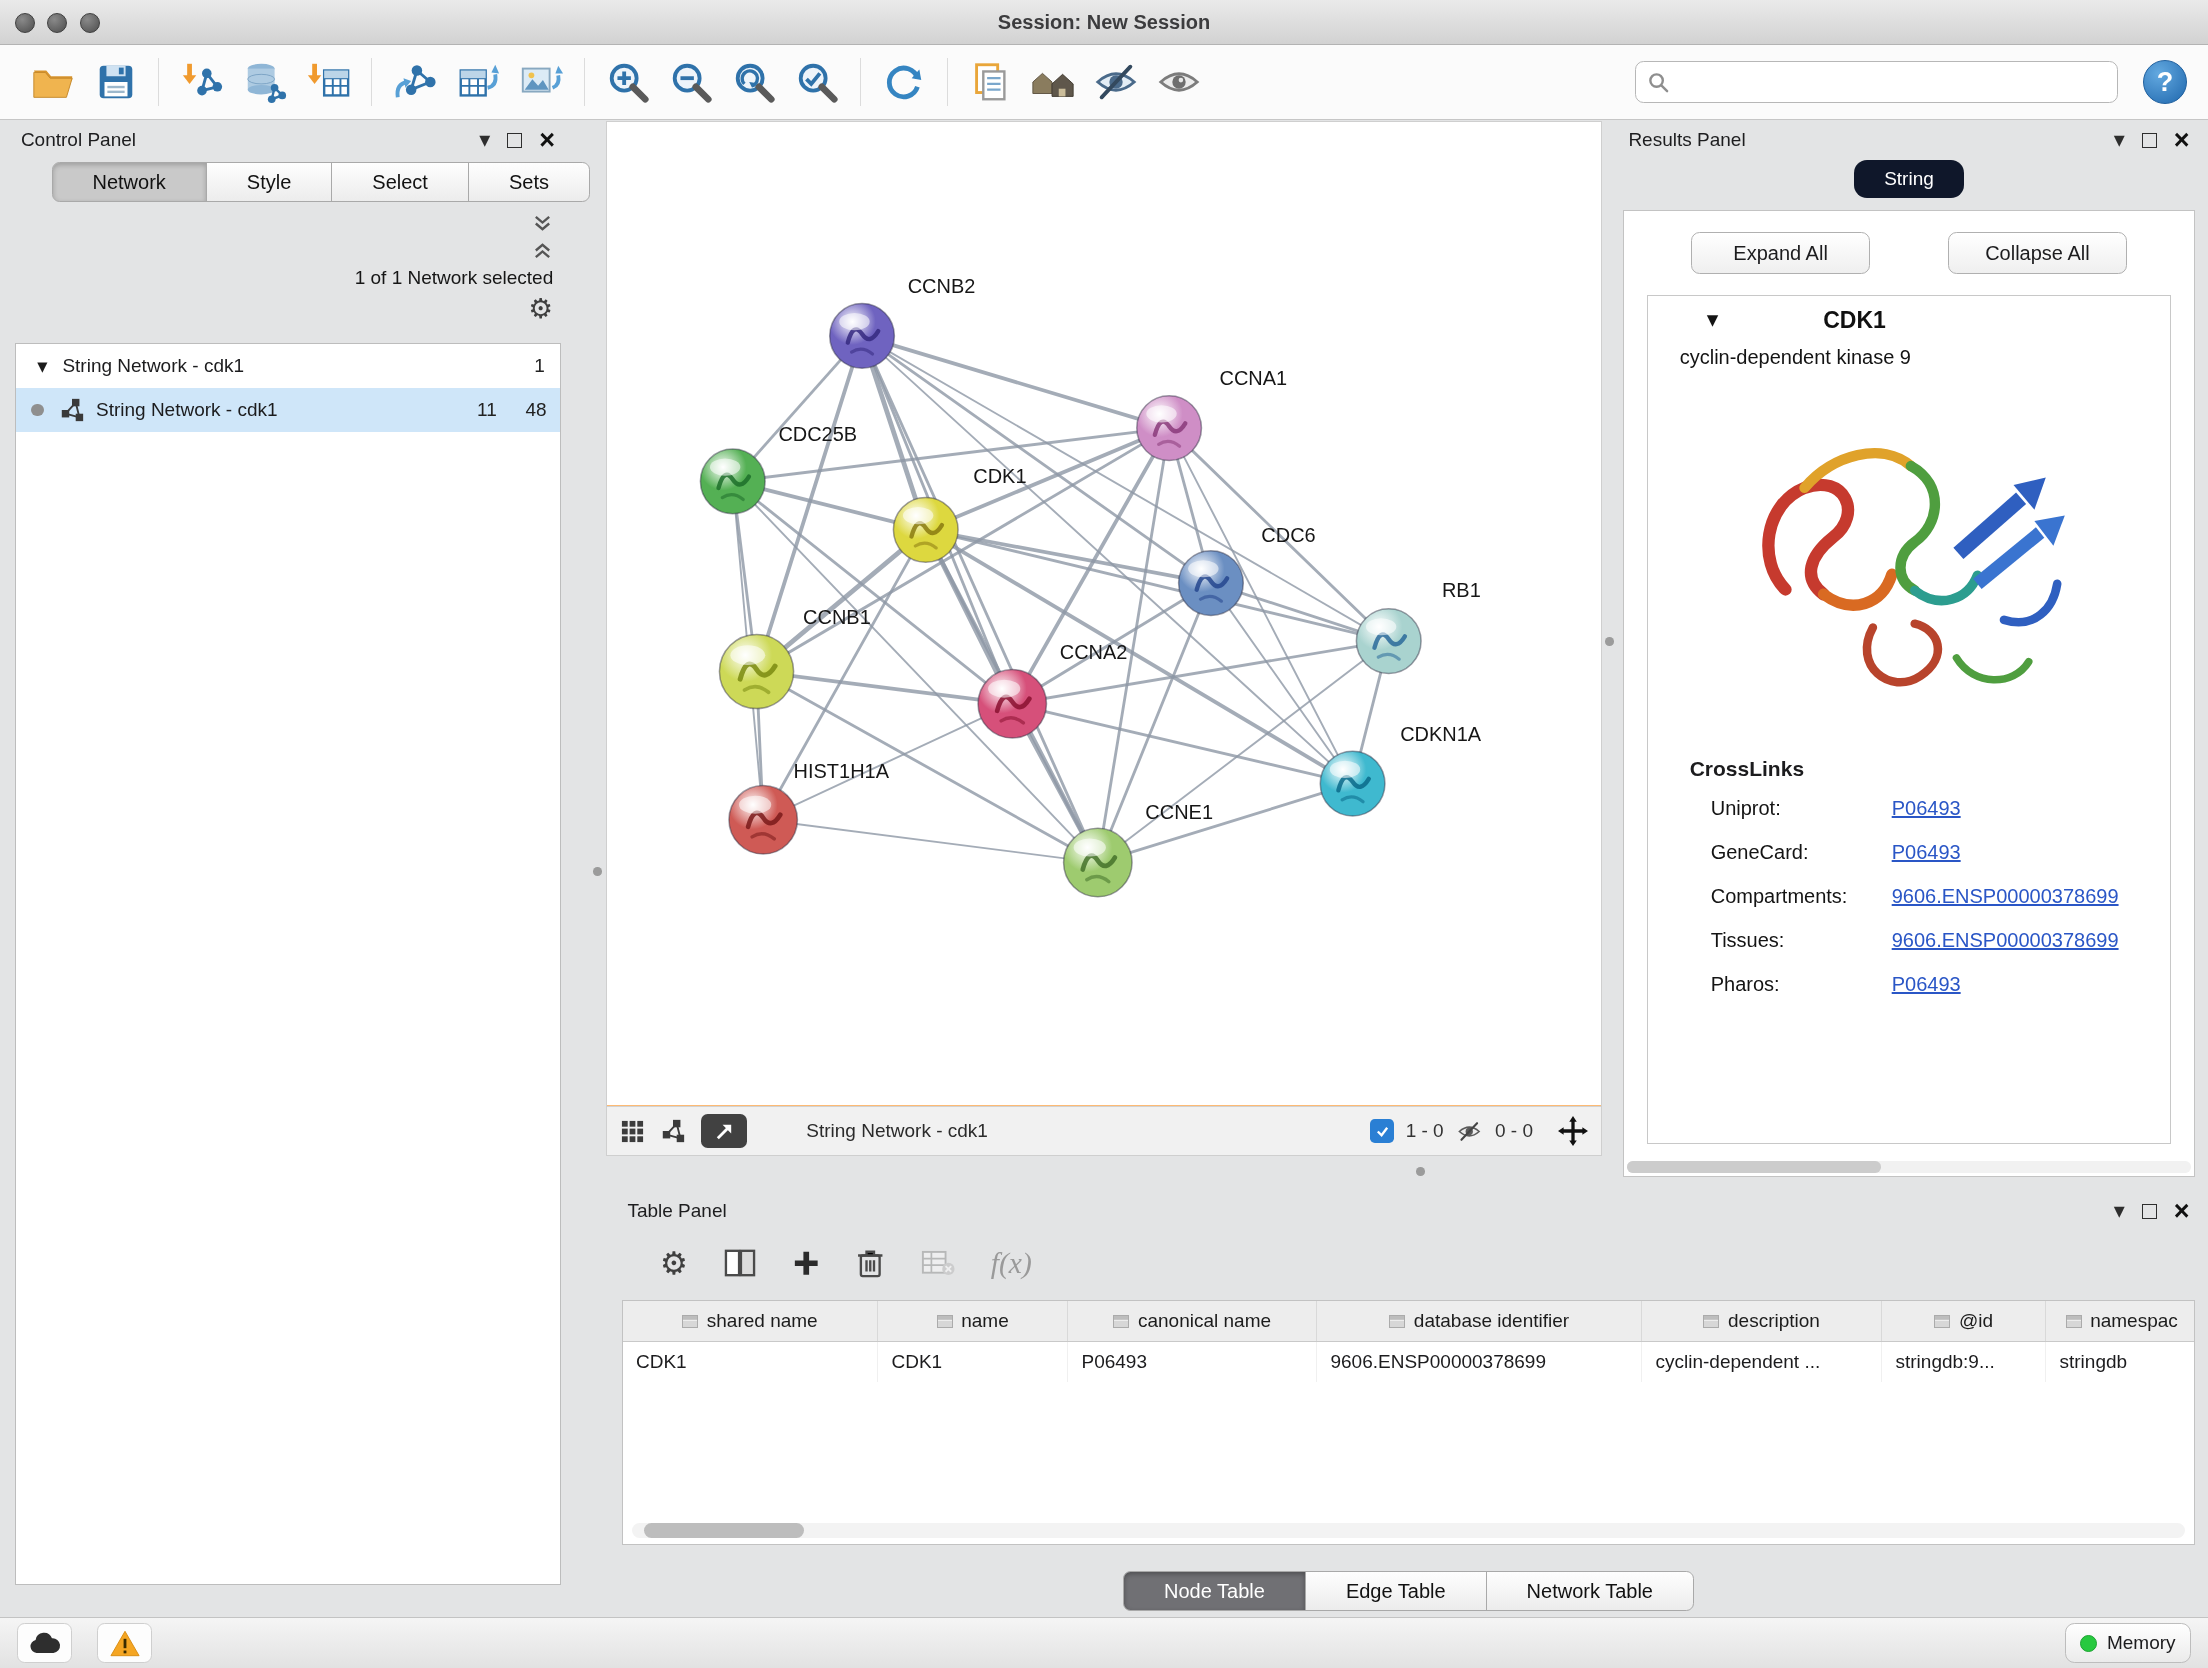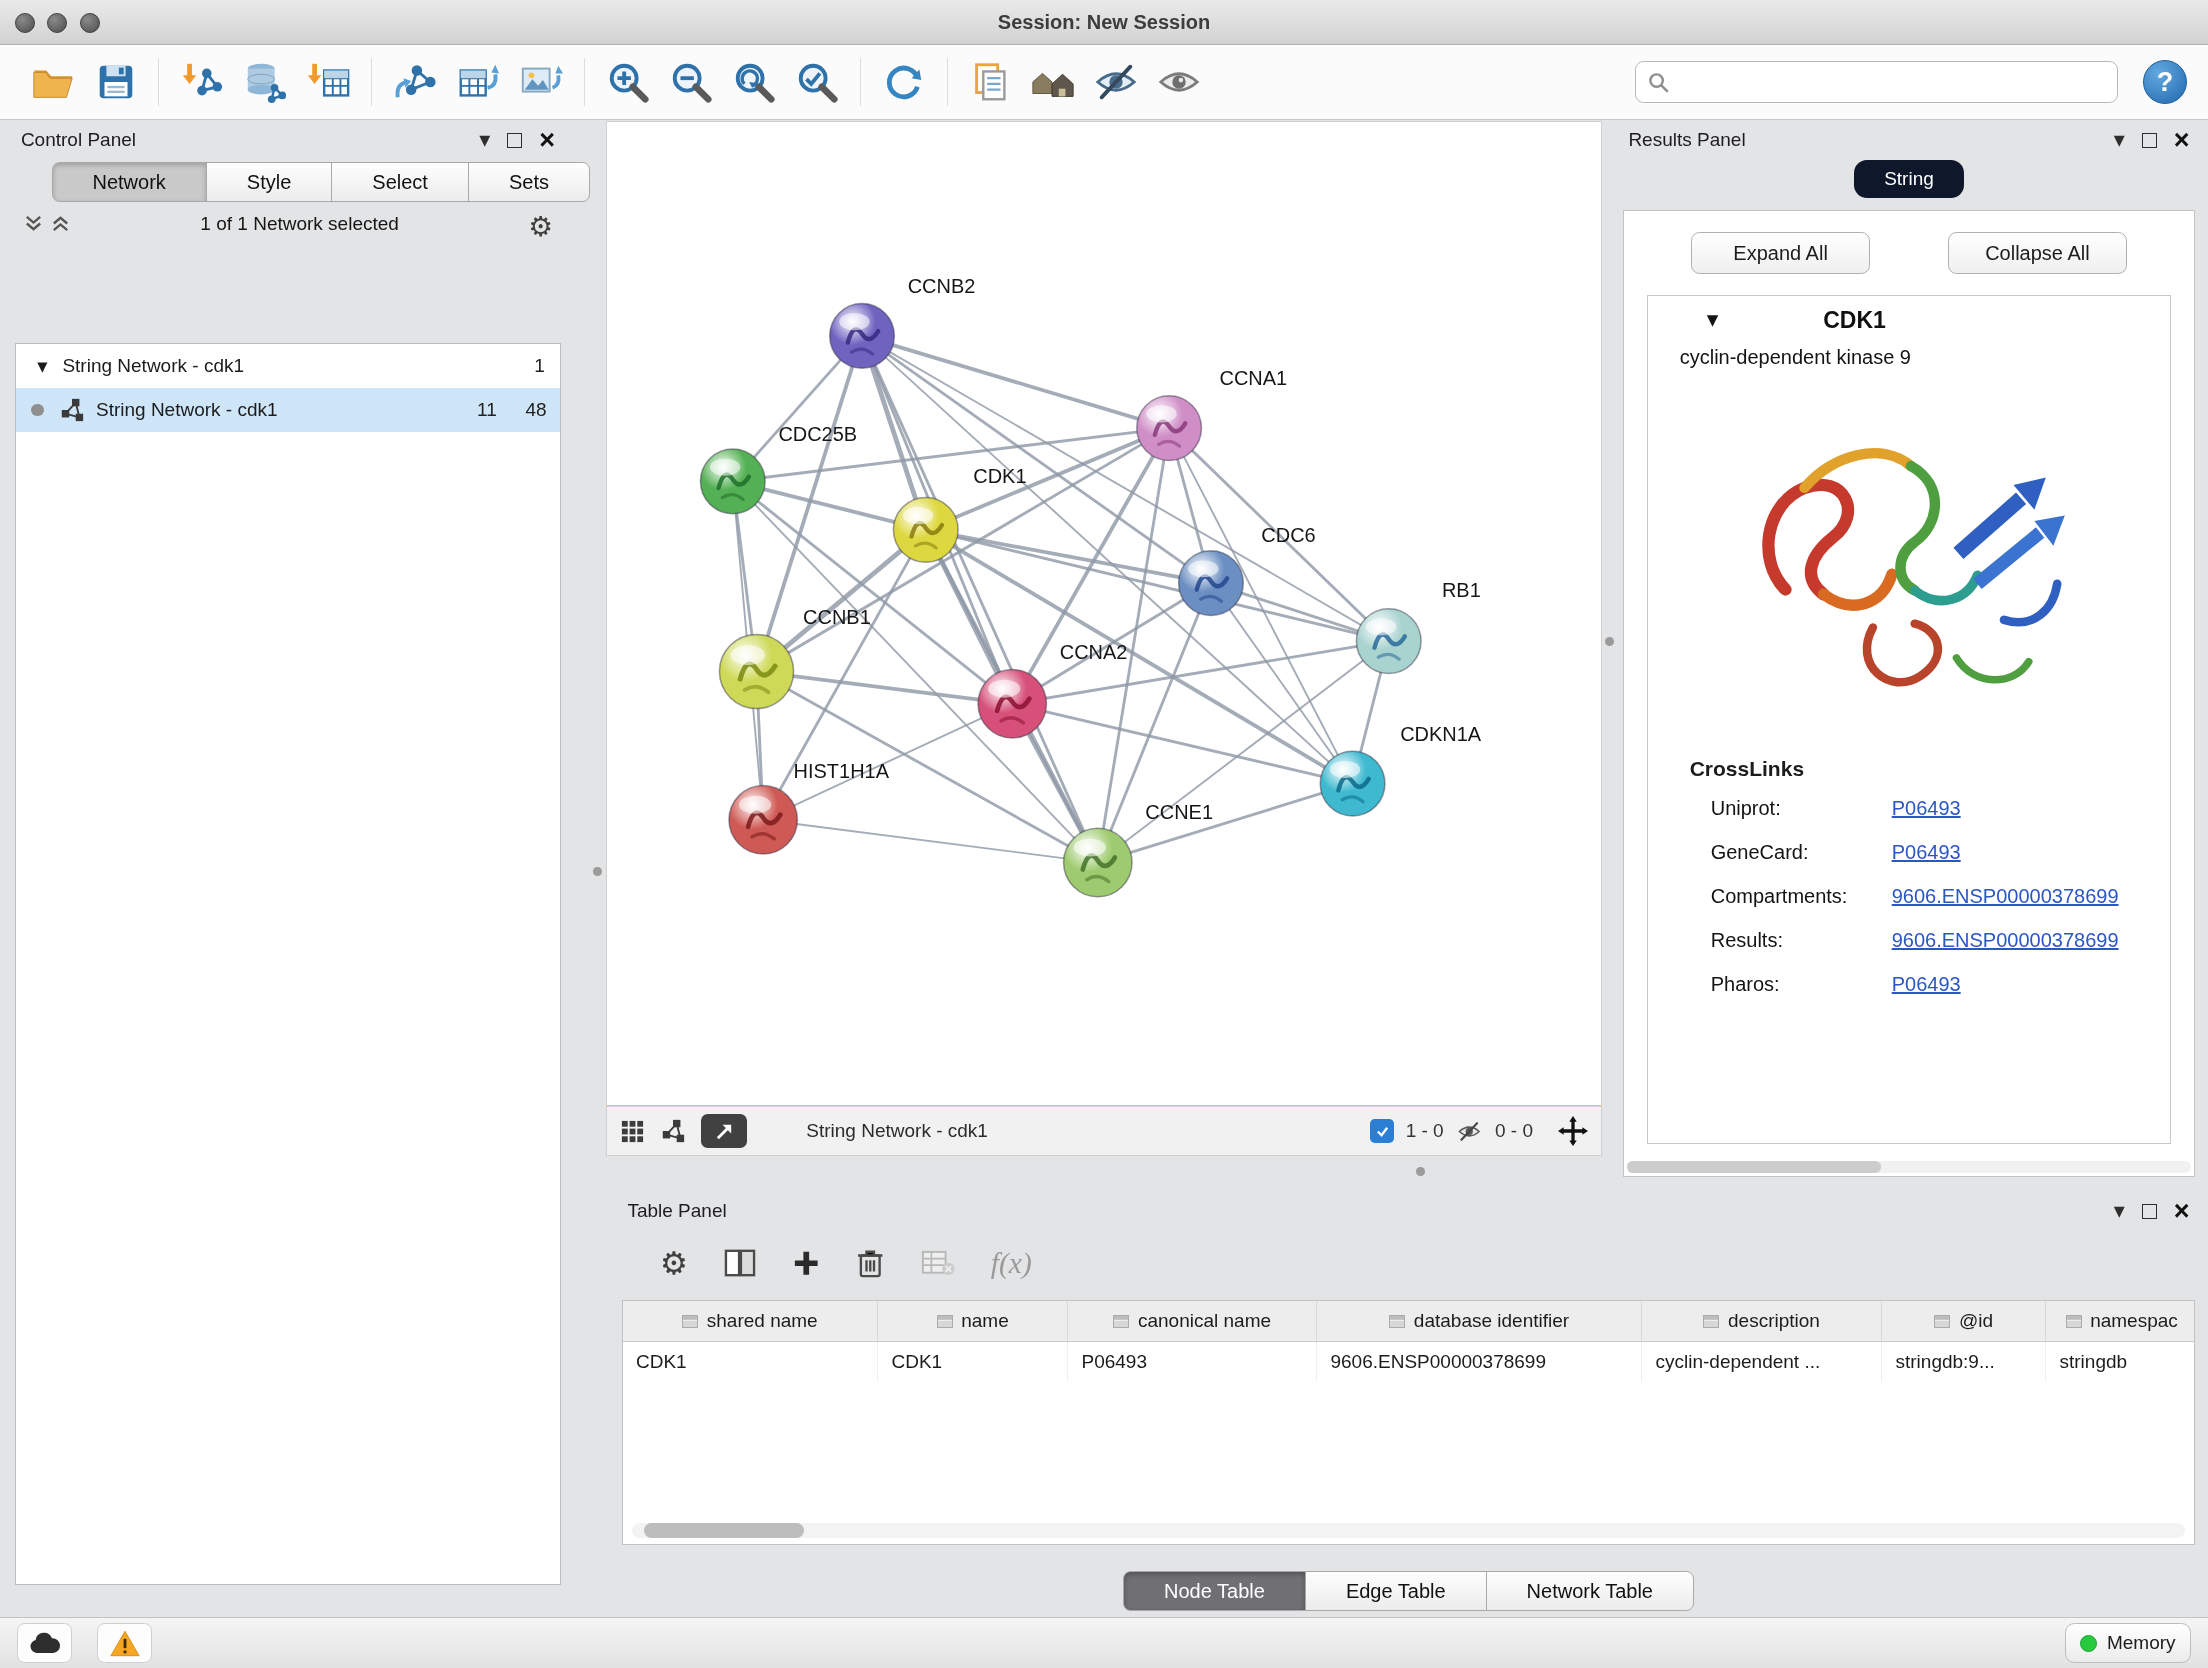--- a/index.html
+++ b/index.html
@@ -33,21 +33,21 @@
   .seg{display:flex;}
   .seg .tab{height:38px;line-height:38px;padding:0 40px;border:1px solid #a9a9a9;margin-left:-1px;
     background:linear-gradient(#fefefe,#ececec);font-size:20px;color:#111;white-space:nowrap;}
   .seg .tab:first-child{border-radius:7.6px 0 0 7.6px;margin-left:0;}
   .seg .tab:last-child{border-radius:0 7.6px 7.6px 0;}
   .seg .tab.selected{background:#c9c9c9;box-shadow:inset 0 1.9px 4.8px rgba(0,0,0,.22);}
   .seg .tab.selected-dark{background:#707074;color:#fff;box-shadow:inset 0 1.9px 4.8px rgba(0,0,0,.3);}
   
   .control-panel{position:absolute;left:9.5px;top:122px;width:557px;height:1472px;}
   .cp-tabs{margin:3.8px 0 0 42px;}
-  .cp-selector{display:flex;align-items:flex-start;padding:11.4px 13.3px 9.5px;gap:6px;font-size:19px;}
+  .cp-selector{display:flex;align-items:flex-end;padding:11.4px 13.3px 9.5px;gap:6px;font-size:19px;flex-direction:column;}
   .cp-selector .sel-text{flex:1;text-align:center;color:#161616;}
   .gear{font-size:27.6px;color:#3f3f3f;line-height:27px;}
   .cp-tree{position:absolute;left:5.7px;right:5.7px;top:221px;bottom:9.5px;background:#fff;border:1px solid #bdbdbd;}
   .tree-row{height:44px;display:flex;align-items:center;font-size:19px;position:relative;}
   .tree-row .tri{margin:0 15px 0 21px;font-size:13.3px;color:#1b1b1b;}
   .tree-row .num{position:absolute;font-size:19px;color:#222;}
   .tree-row.child{background:#cfe6f9;}
   .dot{width:12.4px;height:12.4px;border-radius:50%;background:#8f8f8f;margin:0 15px 0 15px;}
   
   .net-wrap{position:absolute;left:606px;top:121px;width:996px;height:1035px;
@@ -611,21 +611,21 @@
           </div>
           <div class="xl-row">
             <span class="lab">GeneCard:</span>
             <a href="#">P06493</a>
           </div>
           <div class="xl-row">
             <span class="lab">Compartments:</span>
             <a href="#">9606.ENSP00000378699</a>
           </div>
           <div class="xl-row">
-            <span class="lab">Results:</span>
+            <span class="lab">Tissues:</span>
             <a href="#">9606.ENSP00000378699</a>
           </div>
           <div class="xl-row">
             <span class="lab">Pharos:</span>
             <a href="#">P06493</a>
           </div>
         </div>
     </div>
     <div class="rb-hscroll">
         <div class="rb-hthumb"></div>

